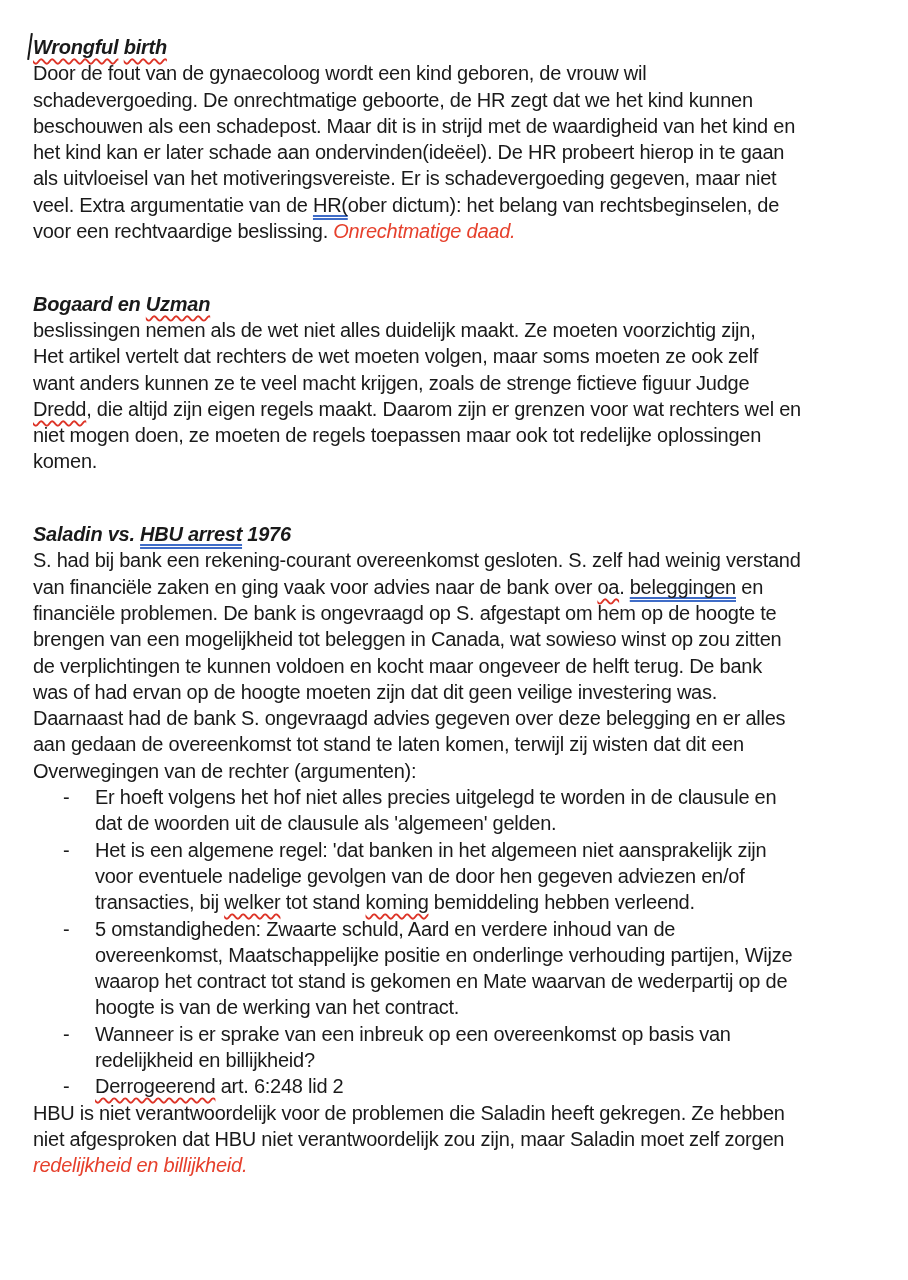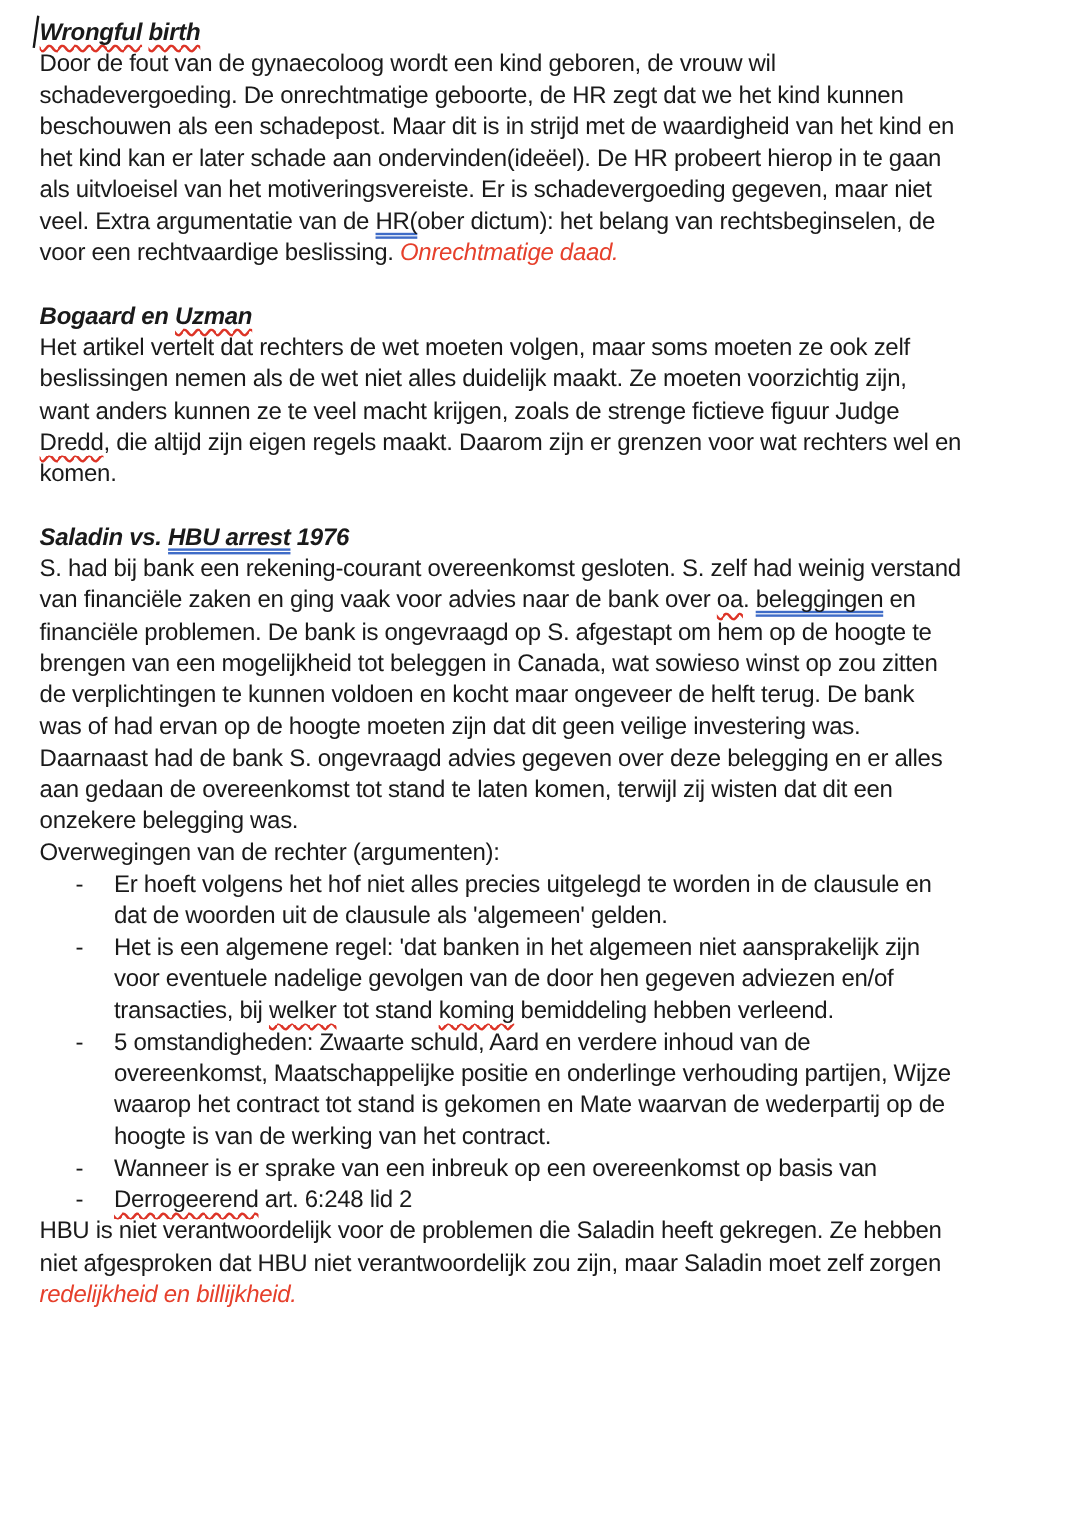--- a/index.html
+++ b/index.html
@@ -19,21 +19,21 @@
     font-size:20px;
     letter-spacing:-0.25px;
     line-height:26.3px;
   }
   .line{
     white-space:pre;
     height:26.3px;
     position:relative;
   }
   .blank{height:26.3px;}
-  .heading{font-weight:700;font-style:italic;}
+  .heading{font-weight:700;font-style:italic;margin-top:20px;}
   .u-spell{
     text-decoration-line:underline;
     text-decoration-style:wavy;
     text-decoration-color:var(--spell);
     text-decoration-thickness:1.6px;
     text-underline-offset:4px;
     text-decoration-skip-ink:none;
   }
   .u-gram{
     text-decoration-line:underline;
@@ -65,44 +65,45 @@
     <div class="line heading"><span class="caret"></span><span class="u-spell">Wrongful</span><span class=""> </span><span class="u-spell">birth</span></div>
     <div class="line para"><span class="">Door de fout van de gynaecoloog wordt een kind geboren, de vrouw wil</span></div>
     <div class="line para"><span class="">schadevergoeding. De onrechtmatige geboorte, de HR zegt dat we het kind kunnen</span></div>
     <div class="line para"><span class="">beschouwen als een schadepost. Maar dit is in strijd met de waardigheid van het kind en</span></div>
     <div class="line para"><span class="">het kind kan er later schade aan ondervinden(ideëel). De HR probeert hierop in te gaan</span></div>
     <div class="line para"><span class="">als uitvloeisel van het motiveringsvereiste. Er is schadevergoeding gegeven, maar niet</span></div>
     <div class="line para"><span class="">veel. Extra argumentatie van de </span><span class="u-gram">HR(</span><span class="">ober dictum): het belang van rechtsbeginselen, de</span></div>
     <div class="line para"><span class="">voor een rechtvaardige beslissing. </span><span class="t-red">Onrechtmatige daad.</span></div>
     <div class="blank"></div>
     <div class="line heading"><span class="">Bogaard en </span><span class="u-spell">Uzman</span></div>
+    <div class="line para"><span class="">beslissingen nemen als de wet niet alles duidelijk maakt. Ze moeten voorzichtig zijn,</span></div>
     <div class="line para"><span class="">Het artikel vertelt dat rechters de wet moeten volgen, maar soms moeten ze ook zelf</span></div>
-    <div class="line para"><span class="">beslissingen nemen als de wet niet alles duidelijk maakt. Ze moeten voorzichtig zijn,</span></div>
     <div class="line para"><span class="">want anders kunnen ze te veel macht krijgen, zoals de strenge fictieve figuur Judge</span></div>
     <div class="line para"><span class="u-spell">Dredd</span><span class="">, die altijd zijn eigen regels maakt. Daarom zijn er grenzen voor wat rechters wel en</span></div>
+    <div class="line para"><span class="">niet mogen doen, ze moeten de regels toepassen maar ook tot redelijke oplossingen</span></div>
     <div class="line para"><span class="">komen.</span></div>
     <div class="blank"></div>
     <div class="line heading"><span class="">Saladin vs. </span><span class="u-gram">HBU arrest</span><span class=""> 1976</span></div>
     <div class="line para"><span class="">S. had bij bank een rekening-courant overeenkomst gesloten. S. zelf had weinig verstand</span></div>
     <div class="line para"><span class="">van financiële zaken en ging vaak voor advies naar de bank over </span><span class="u-spell">oa</span><span class="">. </span><span class="u-gram">beleggingen</span><span class=""> en</span></div>
     <div class="line para"><span class="">financiële problemen. De bank is ongevraagd op S. afgestapt om hem op de hoogte te</span></div>
     <div class="line para"><span class="">brengen van een mogelijkheid tot beleggen in Canada, wat sowieso winst op zou zitten</span></div>
     <div class="line para"><span class="">de verplichtingen te kunnen voldoen en kocht maar ongeveer de helft terug. De bank</span></div>
     <div class="line para"><span class="">was of had ervan op de hoogte moeten zijn dat dit geen veilige investering was.</span></div>
     <div class="line para"><span class="">Daarnaast had de bank S. ongevraagd advies gegeven over deze belegging en er alles</span></div>
     <div class="line para"><span class="">aan gedaan de overeenkomst tot stand te laten komen, terwijl zij wisten dat dit een</span></div>
-    <div class="line para"><span class="">onzekere belegging was.</span></div>
     <div class="line para"><span class="">Overwegingen van de rechter (argumenten):</span></div>
     <div class="line bullet-line"><span class="dash">-</span><span class="">Er hoeft volgens het hof niet alles precies uitgelegd te worden in de clausule en</span></div>
     <div class="line bullet-line"><span class="">dat de woorden uit de clausule als 'algemeen' gelden.</span></div>
     <div class="line bullet-line"><span class="dash">-</span><span class="">Het is een algemene regel: 'dat banken in het algemeen niet aansprakelijk zijn</span></div>
     <div class="line bullet-line"><span class="">voor eventuele nadelige gevolgen van de door hen gegeven adviezen en/of</span></div>
     <div class="line bullet-line"><span class="">transacties, bij </span><span class="u-spell">welker</span><span class=""> tot stand </span><span class="u-spell">koming</span><span class=""> bemiddeling hebben verleend.</span></div>
     <div class="line bullet-line"><span class="dash">-</span><span class="">5 omstandigheden: Zwaarte schuld, Aard en verdere inhoud van de</span></div>
     <div class="line bullet-line"><span class="">overeenkomst, Maatschappelijke positie en onderlinge verhouding partijen, Wijze</span></div>
     <div class="line bullet-line"><span class="">waarop het contract tot stand is gekomen en Mate waarvan de wederpartij op de</span></div>
     <div class="line bullet-line"><span class="">hoogte is van de werking van het contract.</span></div>
     <div class="line bullet-line"><span class="dash">-</span><span class="">Wanneer is er sprake van een inbreuk op een overeenkomst op basis van</span></div>
+    <div class="line bullet-line"><span class="">redelijkheid en billijkheid?</span></div>
     <div class="line bullet-line"><span class="dash">-</span><span class="u-spell">Derrogeerend</span><span class=""> art. 6:248 lid 2</span></div>
     <div class="line para"><span class="">HBU is niet verantwoordelijk voor de problemen die Saladin heeft gekregen. Ze hebben</span></div>
     <div class="line para"><span class="">niet afgesproken dat HBU niet verantwoordelijk zou zijn, maar Saladin moet zelf zorgen</span></div>
     <div class="line para"><span class="t-red">redelijkheid en billijkheid.</span></div>
   </div>
 
 </body></html>

